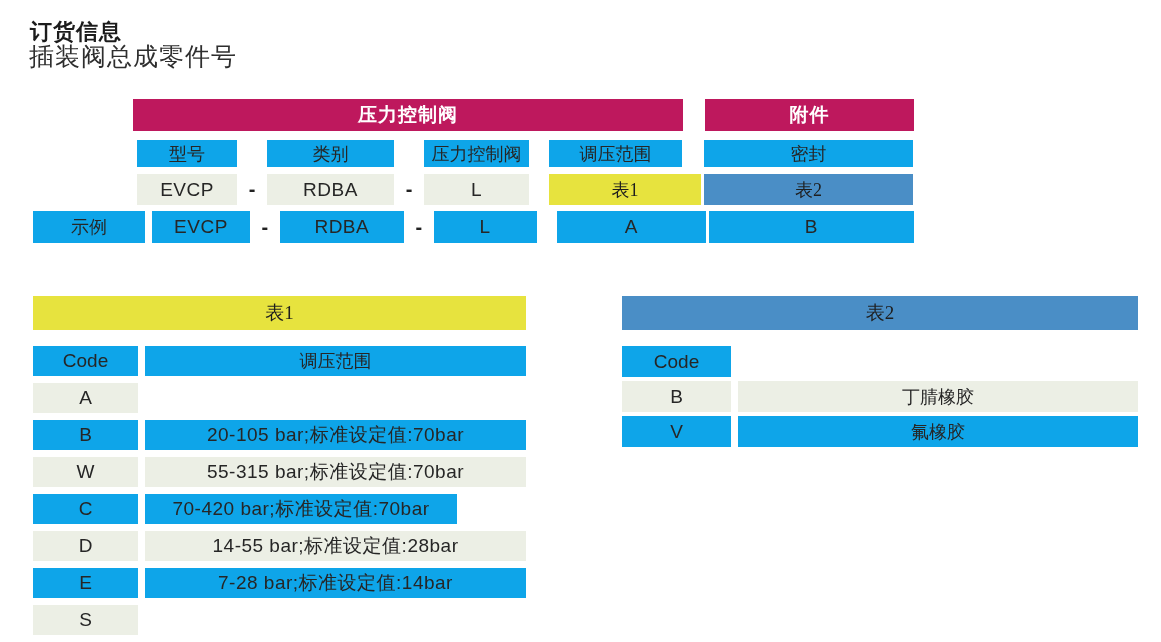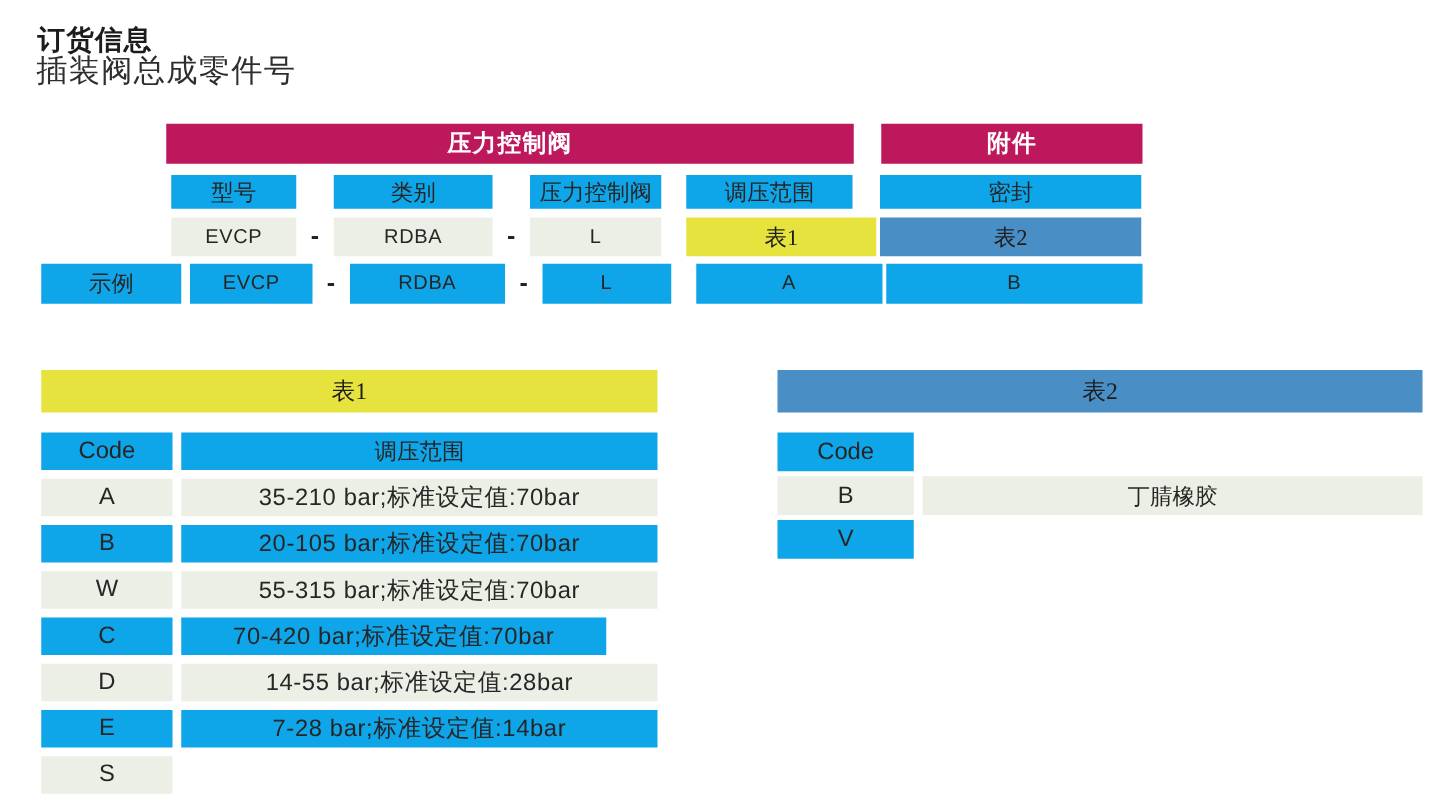--- a/index.html
+++ b/index.html
@@ -26,21 +26,21 @@
   #page-subtitle{left:29px;top:40px;font-size:25px;color:#2e2e2e;letter-spacing:1px;}
 
   
   #order-table{left:33px;top:99px;width:881px;}
   .ot-row{display:flex;}
   .ot-green{height:32px;margin-bottom:9px;}
   .band{color:#ffffff;font-weight:bold;font-size:19px;letter-spacing:1px;}
   .ot-head{height:27px;margin-bottom:7px;font-size:18px;}
   .ot-r3{height:31px;margin-bottom:6px;}
   .ot-r4{height:32px;}
-  .code-cell{font-size:16px;letter-spacing:0.5px;}
+  .code-cell{font-size:19px;letter-spacing:0.5px;}
   .dash-cell{width:30px;font-size:20px;font-weight:bold;color:#222;}
   .ref-cell{font-size:18px;color:#1e1e1e;}
 
   
   .lk-title{height:34px;margin-bottom:9px;font-size:19px;color:#1e1e1e;}
   .lk-hrow{height:30px;margin-bottom:7px;margin-top:16px;}
   .lk-row{height:30px;margin-bottom:7px;}
   #table2 .lk-hrow,#table2 .lk-row{margin-bottom:4px;height:31px;}
   #table2 .lk-row{height:31px;}
   .lk-code{font-size:19px;}
@@ -111,36 +111,35 @@
   <section class="abs" id="table1">
     <div class="c lk-title bg-yellow cn" style="font-size:19px">表1</div>
     <div class="row lk-hrow">
       <div class="c bg-dark lk-code" style="width:105px">Code</div>
       <div class="sp" style="width:7px"></div>
       <div class="c bg-dark cn" style="width:381px">调压范围</div>
     </div>
     <div class="row lk-row">
       <div class="c bg-light lk-code" style="width:105px">A</div>
       <div class="sp" style="width:7px"></div>
-      <div class="c bg-light lk-val" style="width:381px">35-210 bar;标准设定值:70bar</div>
     </div>
     <div class="row lk-row">
       <div class="c bg-dark lk-code" style="width:105px">B</div>
       <div class="sp" style="width:7px"></div>
       <div class="c bg-dark lk-val" style="width:381px">20-105 bar;标准设定值:70bar</div>
     </div>
     <div class="row lk-row">
       <div class="c bg-light lk-code" style="width:105px">W</div>
       <div class="sp" style="width:7px"></div>
       <div class="c bg-light lk-val" style="width:381px">55-315 bar;标准设定值:70bar</div>
     </div>
     <div class="row lk-row">
       <div class="c bg-dark lk-code" style="width:105px">C</div>
       <div class="sp" style="width:7px"></div>
-      <div class="c bg-dark lk-val" style="width:340px">70-420 bar;标准设定值:70bar</div>
+      <div class="c bg-dark lk-val" style="width:312px">70-420 bar;标准设定值:70bar</div>
     </div>
     <div class="row lk-row">
       <div class="c bg-light lk-code" style="width:105px">D</div>
       <div class="sp" style="width:7px"></div>
       <div class="c bg-light lk-val" style="width:381px">14-55 bar;标准设定值:28bar</div>
     </div>
     <div class="row lk-row">
       <div class="c bg-dark lk-code" style="width:105px">E</div>
       <div class="sp" style="width:7px"></div>
       <div class="c bg-dark lk-val" style="width:381px">7-28 bar;标准设定值:14bar</div>
@@ -158,16 +157,17 @@
       <div class="sp" style="width:7px"></div>
     </div>
     <div class="row lk-row">
       <div class="c bg-light lk-code" style="width:109px">B</div>
       <div class="sp" style="width:7px"></div>
       <div class="c bg-light cn" style="width:400px">丁腈橡胶</div>
     </div>
     <div class="row lk-row">
       <div class="c bg-dark lk-code" style="width:109px">V</div>
       <div class="sp" style="width:7px"></div>
+      <div class="c bg-dark cn" style="width:400px">氟橡胶</div>
     </div>
   </section>
 
 </main>
 
 </body></html>

